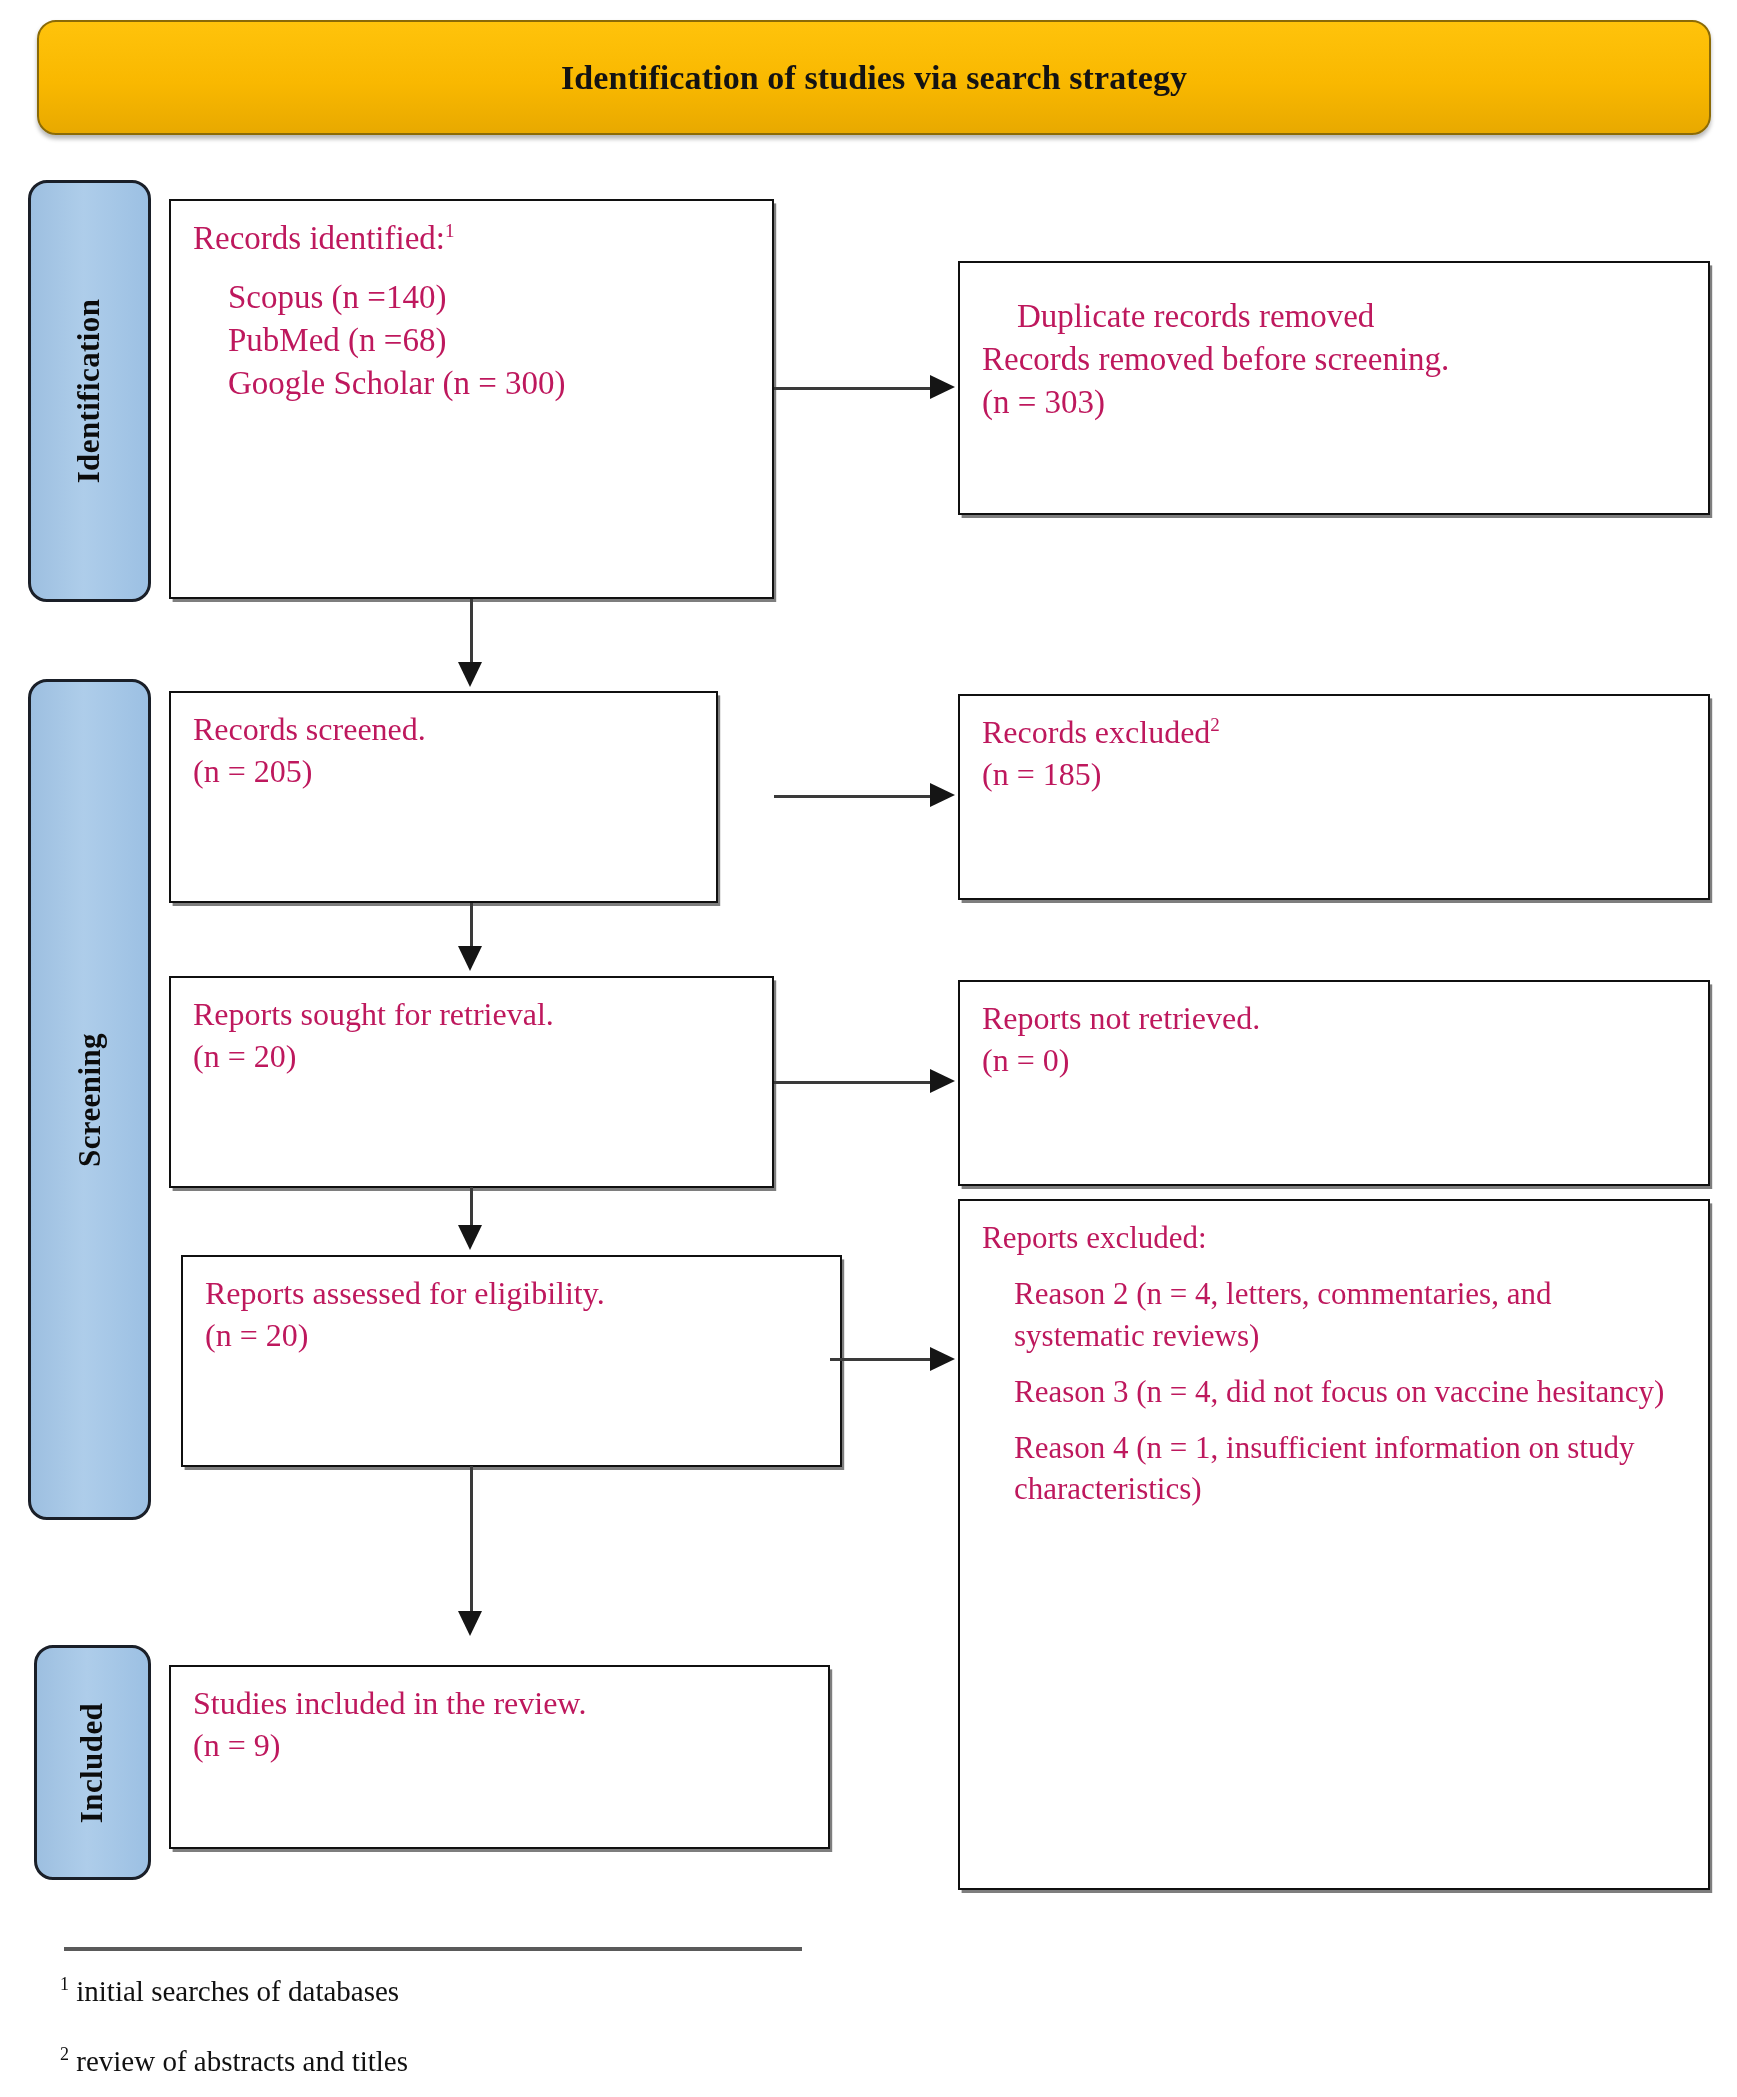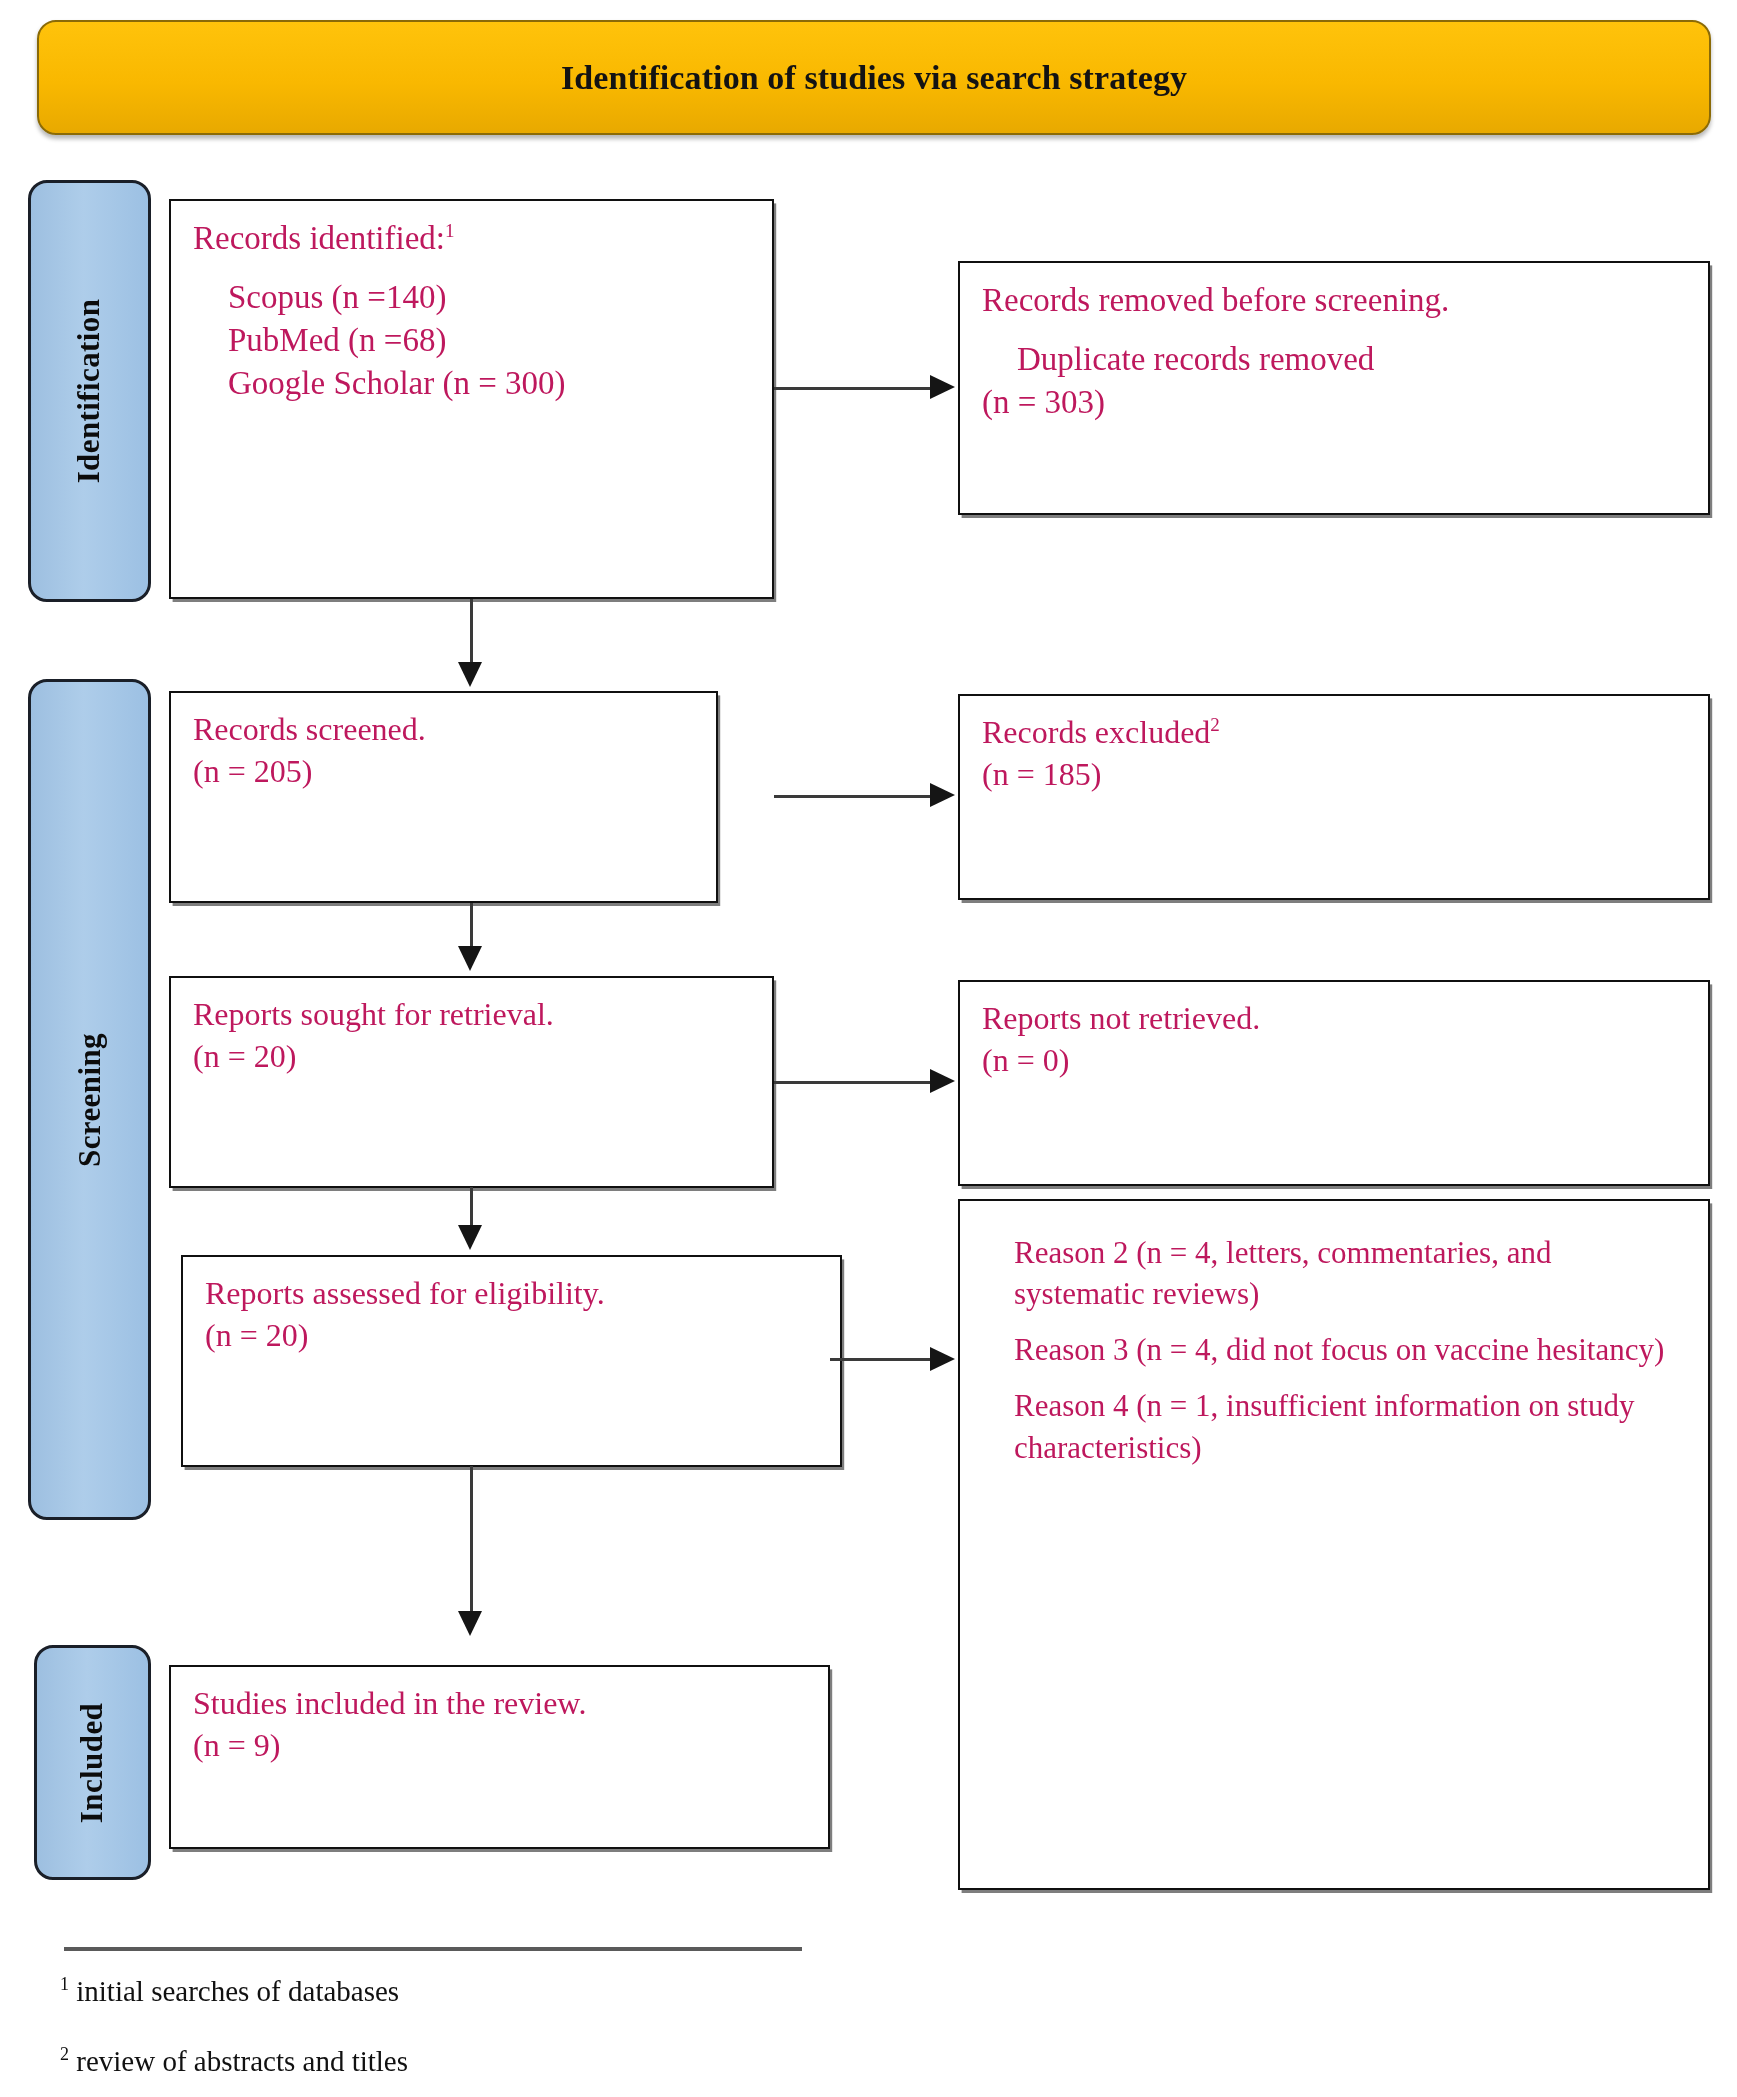--- a/index.html
+++ b/index.html
@@ -200,22 +200,22 @@
   </div>
 
   <div class="flow-box" id="box-identified">
     <div class="line"><span>Records identified:</span><span class="sup">1</span></div>
     <div class="line indent gap">Scopus (n =140)</div>
     <div class="line indent">PubMed (n =68)</div>
     <div class="line indent">Google Scholar (n = 300)</div>
   </div>
 
   <div class="flow-box" id="box-removed">
+    <div class="line indent gap">Duplicate records removed</div>
     <div class="line">Records removed before screening.</div>
-    <div class="line indent gap">Duplicate records removed</div>
     <div class="line">(n = 303)</div>
   </div>
 
   <div class="flow-box" id="box-screened">
     <div class="line">Records screened.</div>
     <div class="line">(n = 205)</div>
   </div>
 
   <div class="flow-box" id="box-excluded-rec">
     <div class="line"><span>Records excluded</span><span class="sup">2</span></div>
@@ -231,20 +231,21 @@
     <div class="line">Reports not retrieved.</div>
     <div class="line">(n = 0)</div>
   </div>
 
   <div class="flow-box" id="box-assessed">
     <div class="line">Reports assessed for eligibility.</div>
     <div class="line">(n = 20)</div>
   </div>
 
   <div class="flow-box" id="box-reports-excl">
+    <div class="line">Reports excluded:</div>
     <div class="line reason">Reason 2 (n = 4, letters, commentaries, and systematic reviews)</div>
     <div class="line reason">Reason 3 (n = 4, did not focus on vaccine hesitancy)</div>
     <div class="line reason">Reason 4 (n = 1, insufficient information on study characteristics)</div>
   </div>
 
   <div class="flow-box" id="box-included">
     <div class="line">Studies included in the review.</div>
     <div class="line">(n = 9)</div>
   </div>
 

